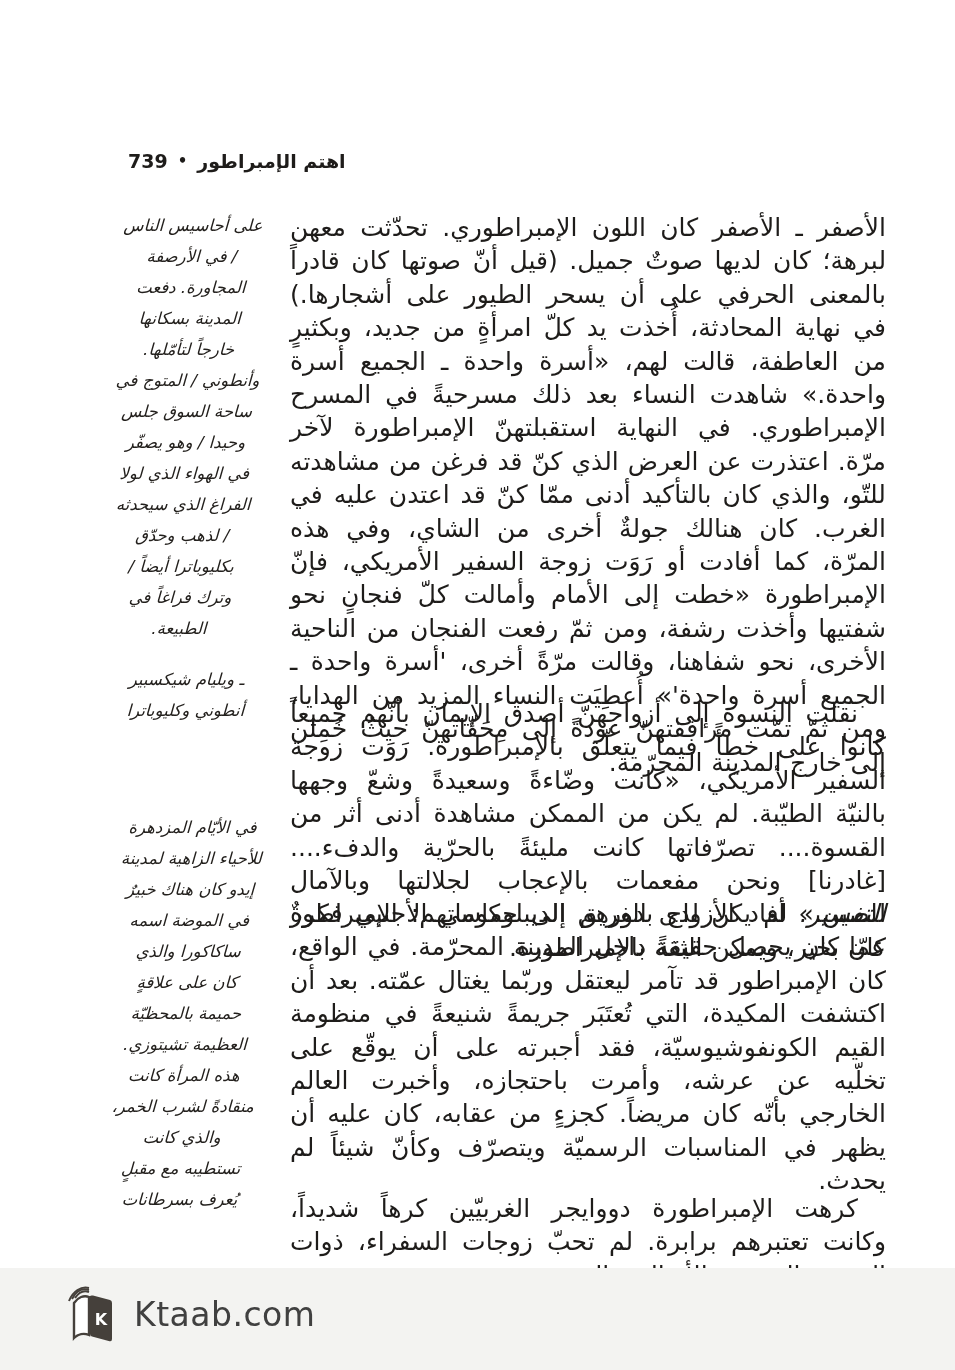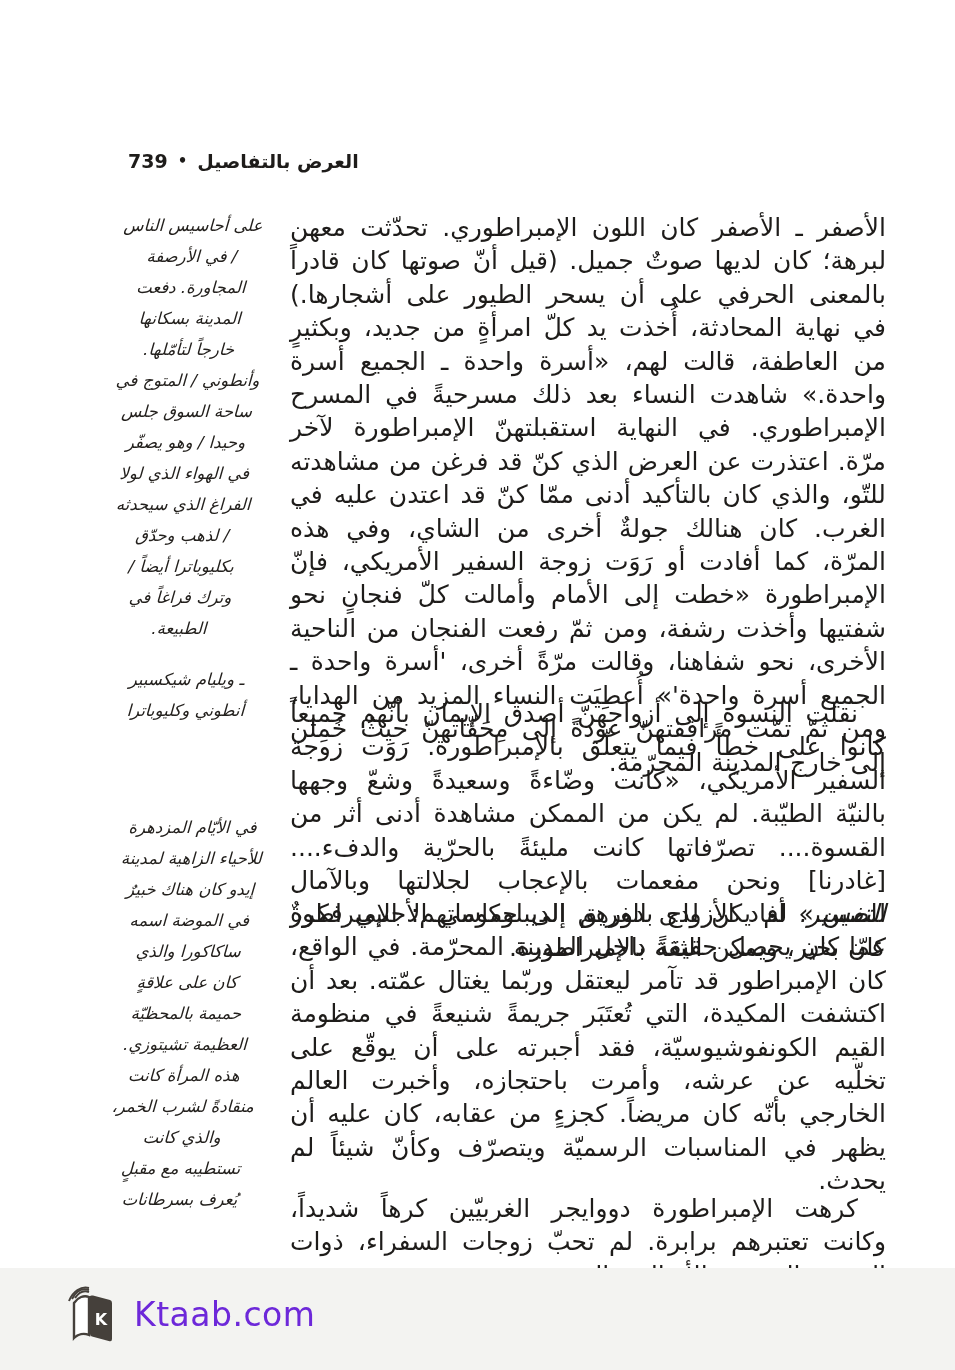--- a/index.html
+++ b/index.html
@@ -56,32 +56,32 @@
   .footer-band {
     position: absolute; left: 0; bottom: 0;
     width: 955px; height: 102px;
     background: #f3f3f1;
   }
   .footer-logo {
     position: absolute; left: 64px; top: 1284px;
     display: flex; align-items: center; gap: 16px;
   }
   .footer-logo .logo-text {
-    font-size: 33px; color: #6d28d9;
+    font-size: 33px; color: #404040;
     letter-spacing: 0.5px;
     font-family: "DejaVu Sans", sans-serif;
   }
 </style>
 </head>
 <body>
 
 <div class="page">
 
   <div class="running-head">
-    <span>العرض بالتفاصيل</span><span class="sep">•</span><span>739</span>
+    <span>اهتم الإمبراطور</span><span class="sep">•</span><span>739</span>
   </div>
 
   <div class="margin-note mn1">على أحاسيس الناس
 / في الأرصفة
 المجاورة. دفعت
 المدينة بسكانها
 خارجاً لتأمّلها.
 وأنطوني / المتوج في
 ساحة السوق جلس
 وحيدا / وهو يصفّر

